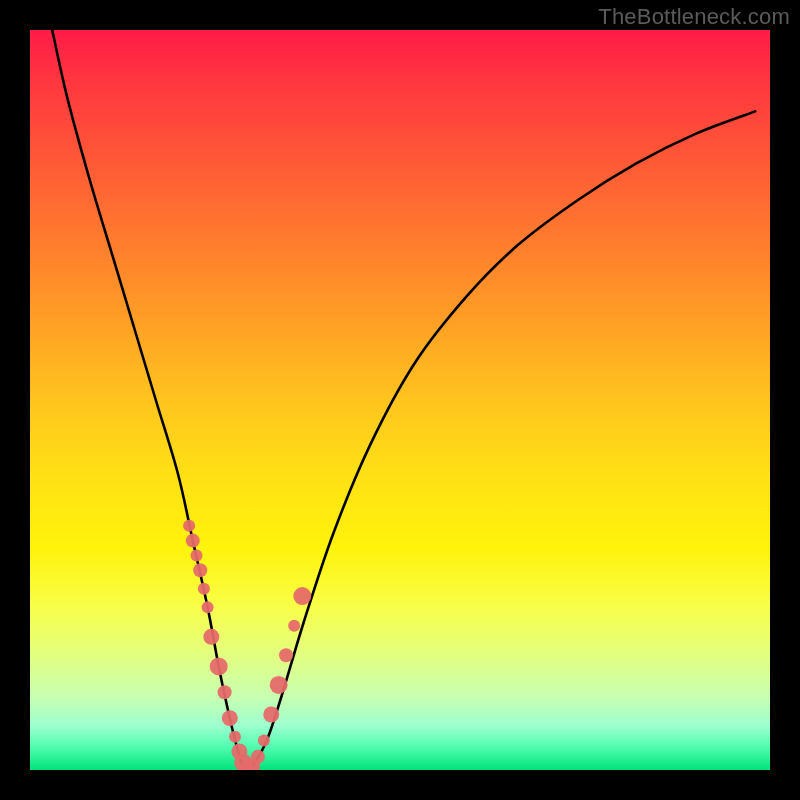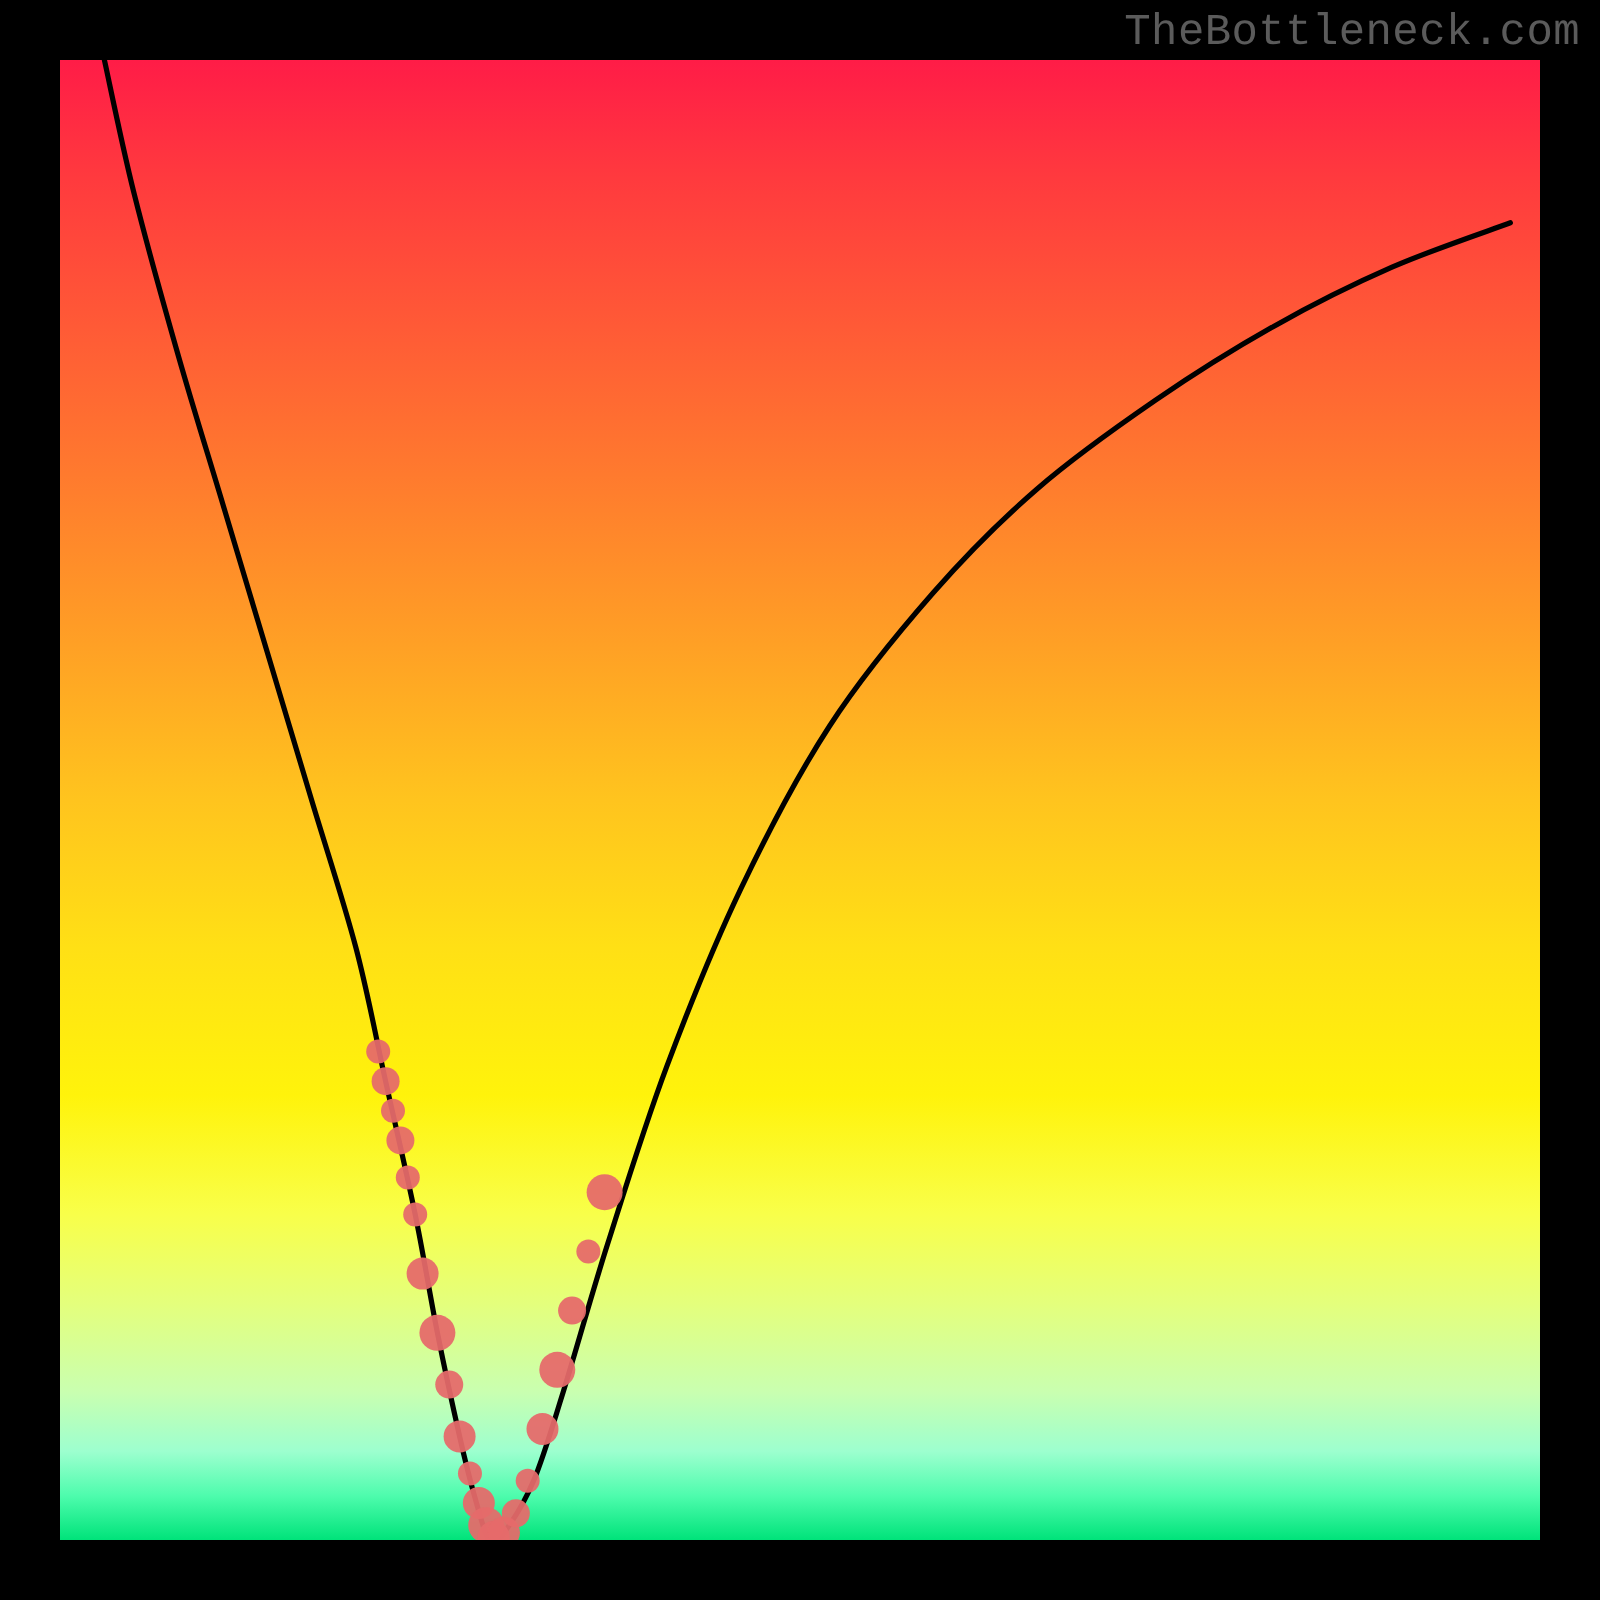--- a/index.html
+++ b/index.html
@@ -9,21 +9,20 @@
     height: 800px;
     overflow: hidden;
     background: #000;
     font-family: Arial, Helvetica, sans-serif;
   }
   .frame {
     position: relative;
     width: 800px;
     height: 800px;
     background: #000;
-    font-family: Liberation Mono, monospace;
   }
   .plot {
     position: absolute;
     left: 30px;
     top: 30px;
     width: 740px;
     height: 740px;
     background: linear-gradient(
       to bottom,
       #ff1c47 0%,

